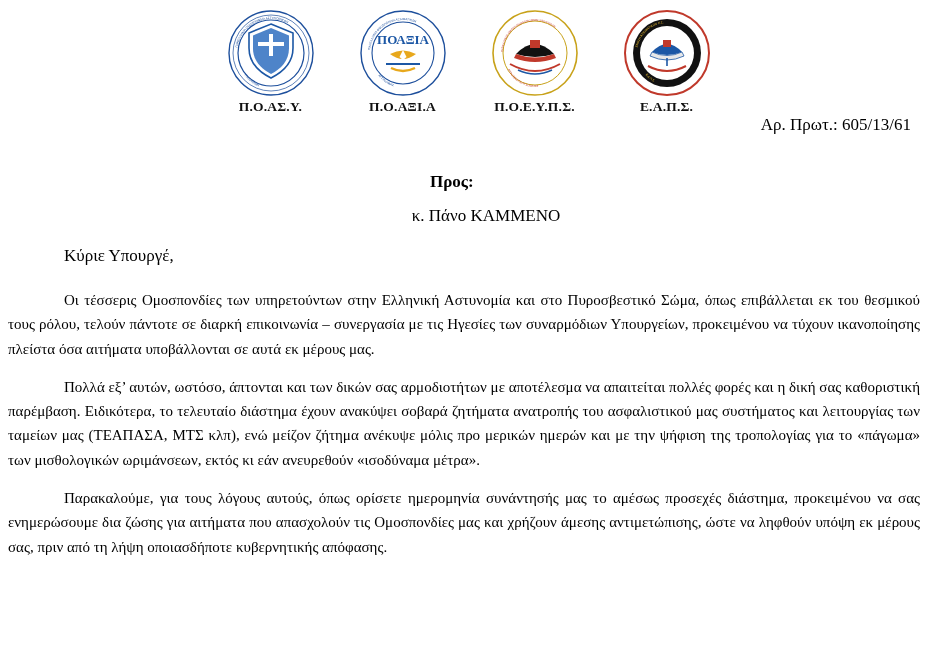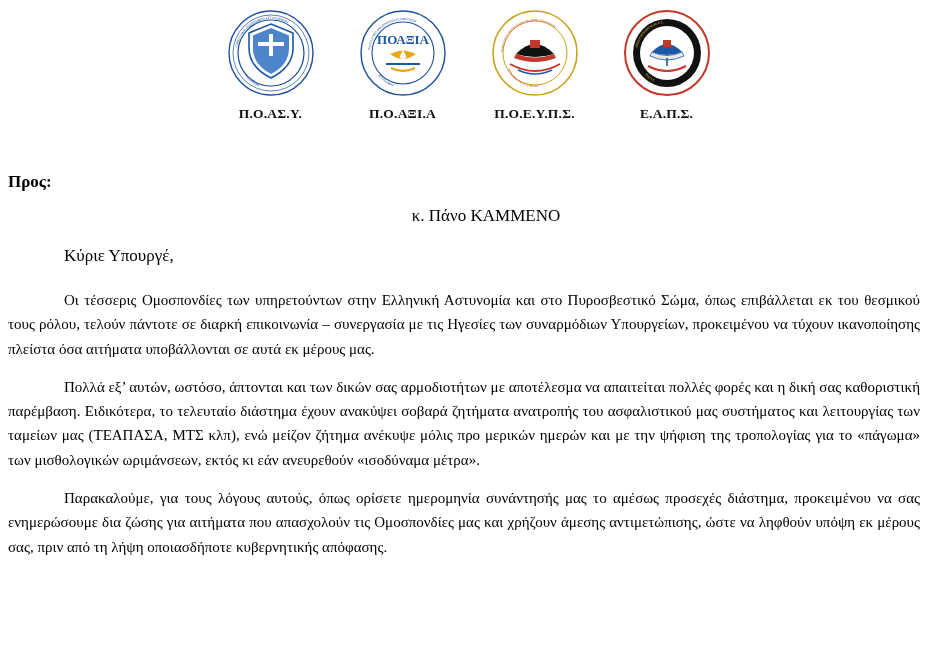--- a/index.html
+++ b/index.html
@@ -40,21 +40,21 @@
     width: 86px;
     height: 86px;
     border-radius: 50%;
     position: relative;
     display: flex;
     align-items: center;
     justify-content: center;
   }
   .emblem svg { display: block; }
   .logo-caption {
-    margin-top: 10px;
+    margin-top: 3px;
     font-family: "Liberation Serif", serif;
     font-size: 13.5px;
     font-weight: bold;
     letter-spacing: 0.2px;
     color: #111;
     white-space: nowrap;
   }
 
   
   .date-block {
@@ -68,23 +68,24 @@
 
   
   .addr {
     position: absolute;
     left: 8px;
     top: 172px;
     width: 900px;
   }
   .addr-row {
     display: flex;
-    align-items: flex-end;
+    align-items: center;
     font-size: 17px;
     margin-bottom: 14px;
+    flex-direction: column;
   }
   .addr-label {
     font-weight: bold;
     width: 56px;
     flex: none;
   }
   .addr-value { }
   .addr-sub {
     font-size: 17px;
     margin-left: 56px;
@@ -216,20 +217,21 @@
             <text><textPath href="#p4b" startOffset="22%">Ε.Α.Π.Σ.</textPath></text>
           </g>
         </svg>
       </div>
       <div class="logo-caption">Ε.Α.Π.Σ.</div>
     </div>
 
   </div>
 
   <div class="date-block">
+    <div>Αρ. Πρωτ.: 605/13/61</div>
   </div>
 
   <div class="addr">
     <div class="addr-row">
       <div class="addr-label">Προς:</div>
     </div>
     <div class="addr-sub">κ. Πάνο ΚΑΜΜΕΝΟ</div>
     <div class="salutation">Κύριε Υπουργέ,</div>
   </div>
 

